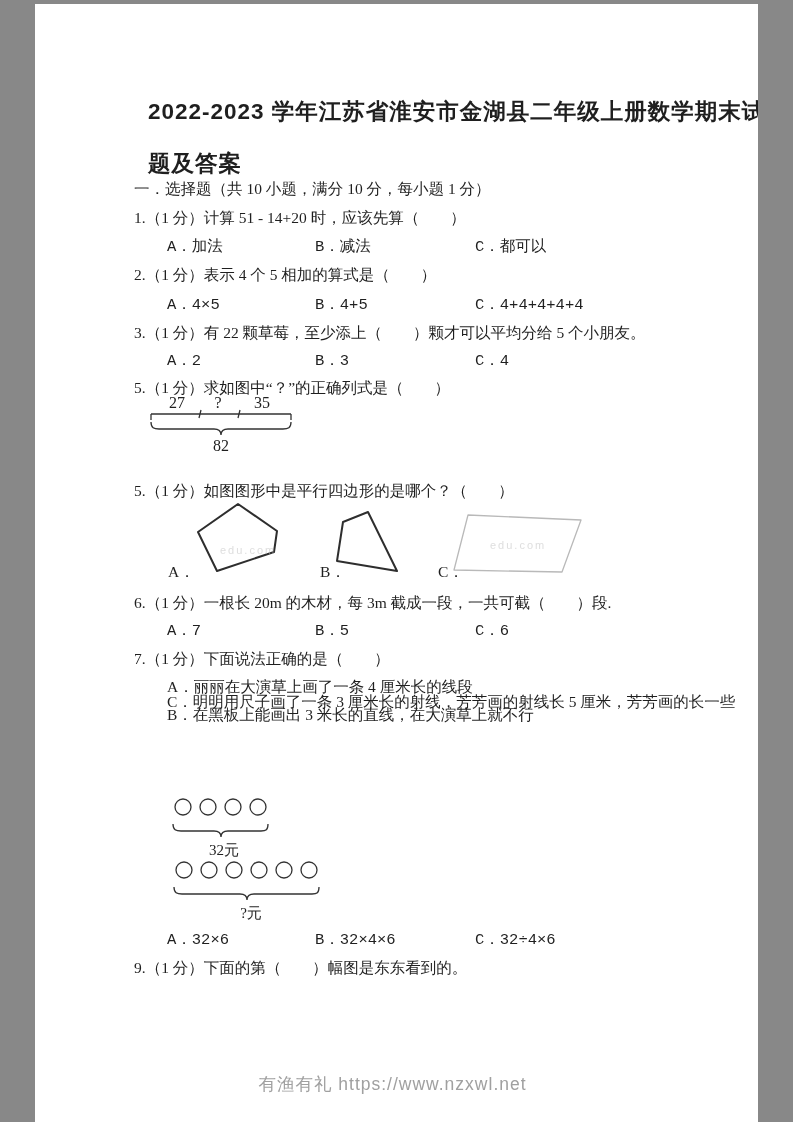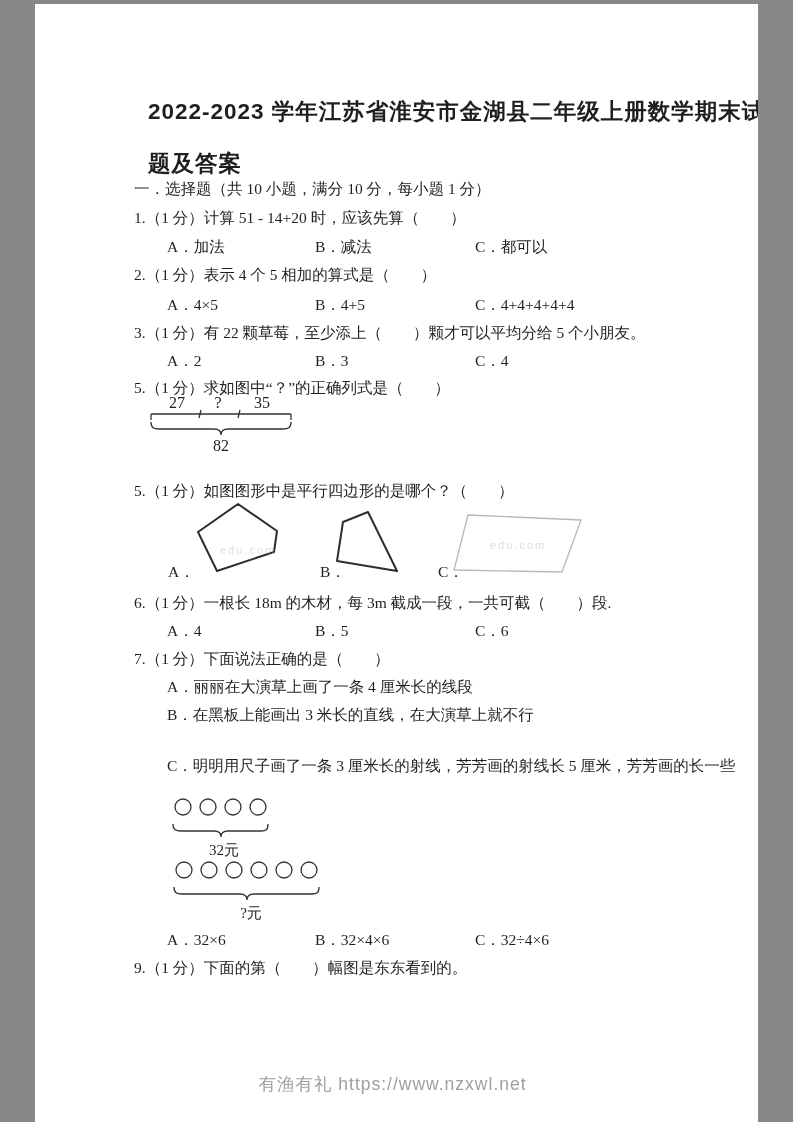--- a/index.html
+++ b/index.html
@@ -3,21 +3,21 @@
 <meta charset="utf-8">
 <style>
   html,body{margin:0;padding:0;background:#888;}
   #page{position:relative;width:723px;height:1122px;background:#ffffff;margin:4px auto;
         font-family:"Liberation Serif","DejaVu Serif",serif;color:#1f1f1f;overflow:hidden;}
   .abs{position:absolute;}
   .title-line{left:113px;font-family:"Liberation Sans","DejaVu Sans",sans-serif;
               font-weight:bold;font-size:22.5px;letter-spacing:1px;white-space:nowrap;}
   .tline{font-size:15.5px;line-height:20px;white-space:nowrap;}
   .qtext{left:99px;}
-  .optrow{left:0;right:0;height:20px;}
+  .optrow{left:0;right:0;height:20px;font-family:Liberation Mono, monospace;}
   .optrow .oA{position:absolute;left:132px;}
   .optrow .oB{position:absolute;left:280px;}
   .optrow .oC{position:absolute;left:440px;}
   .optline{left:132px;}
   svg{display:block;overflow:visible;}
   .stroke-dark{fill:none;stroke:#2e2e2e;stroke-width:2;stroke-linejoin:round;}
   .stroke-light{fill:none;stroke:#b9b9b9;stroke-width:1.3;stroke-linejoin:round;}
   .thin{fill:none;stroke:#333;stroke-width:1.3;}
   .svgtext{font-family:"Liberation Serif","DejaVu Serif",serif;font-size:16px;fill:#1f1f1f;}
   .svgtext-sm{font-family:"Liberation Serif","DejaVu Serif",serif;font-size:15px;fill:#1f1f1f;}
@@ -78,31 +78,31 @@
     <svg class="abs" style="top:10px;left:300px;" width="68" height="66">
       <polygon class="stroke-dark" points="33,3 8,13 2,52 62,62"></polygon>
     </svg>
     <span class="abs tline shape-label" style="top:63px;left:403px;">C．</span>
     <svg class="abs" style="top:13px;left:416px;" width="134" height="62">
       <polygon class="stroke-light" points="17,3 130,8 111,60 3,58"></polygon>
     </svg>
     <span class="abs watermark" style="top:40px;left:455px;">edu.com</span>
   </div>
 
-  <div class="abs tline qtext" style="top:589px;">6.（1 分）一根长 18m 的木材，每 3m 截成一段，一共可截（　　）段.</div>
+  <div class="abs tline qtext" style="top:589px;">6.（1 分）一根长 20m 的木材，每 3m 截成一段，一共可截（　　）段.</div>
   <div class="abs tline optrow" style="top:617px;">
-    <span class="oA">A．4</span>
+    <span class="oA">A．7</span>
     <span class="oB">B．5</span>
     <span class="oC">C．6</span>
   </div>
 
   <div class="abs tline qtext" style="top:645px;">7.（1 分）下面说法正确的是（　　）</div>
   <div class="abs tline optline" style="top:673px;">A．丽丽在大演草上画了一条 4 厘米长的线段</div>
   <div class="abs tline optline" style="top:701px;">B．在黑板上能画出 3 米长的直线，在大演草上就不行</div>
-  <div class="abs tline optline" style="top:752px;">C．明明用尺子画了一条 3 厘米长的射线，芳芳画的射线长 5 厘米，芳芳画的长一些</div>
+  <div class="abs tline optline" style="top:688px;">C．明明用尺子画了一条 3 厘米长的射线，芳芳画的射线长 5 厘米，芳芳画的长一些</div>
 
   <svg class="abs" style="top:793px;left:136px;" width="104" height="62">
     <g class="thin">
         <circle cx="12" cy="10" r="8"></circle>
         <circle cx="37" cy="10" r="8"></circle>
         <circle cx="62" cy="10" r="8"></circle>
         <circle cx="87" cy="10" r="8"></circle>
       </g>
     <path class="thin" d="M2,27 C2,33 5,34 10,34 L43,34 C47,34 50,35 50,40 C50,35 53,34 57,34 L90,34 C95,34 97,33 97,27"></path>
     <text class="svgtext-sm" x="53" y="58" text-anchor="middle">32元</text>

